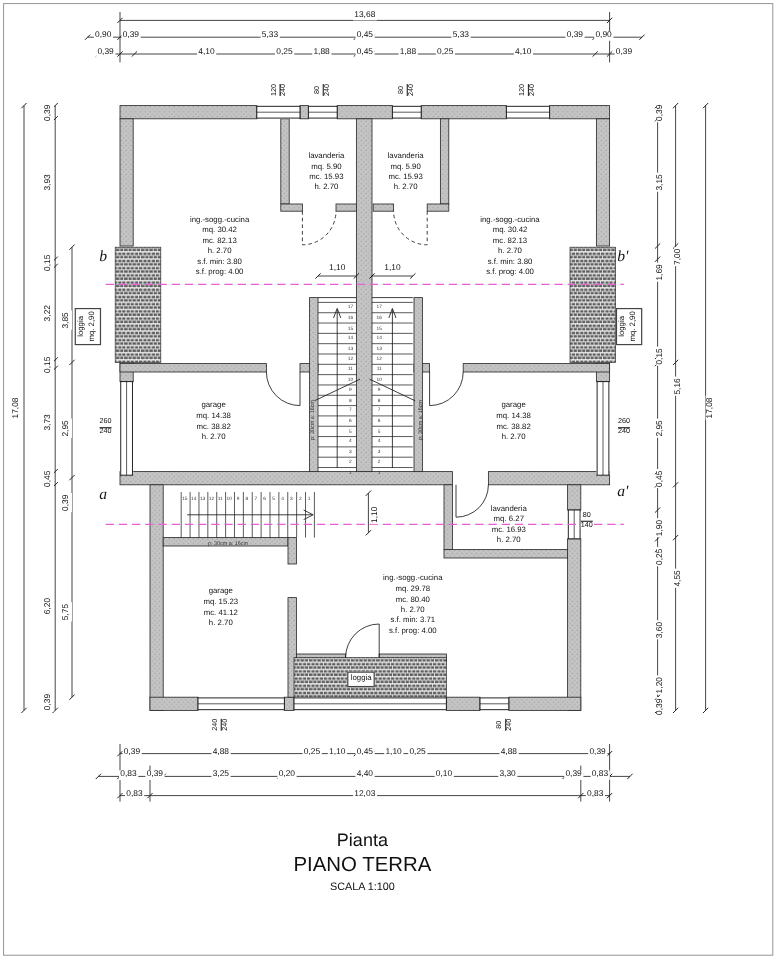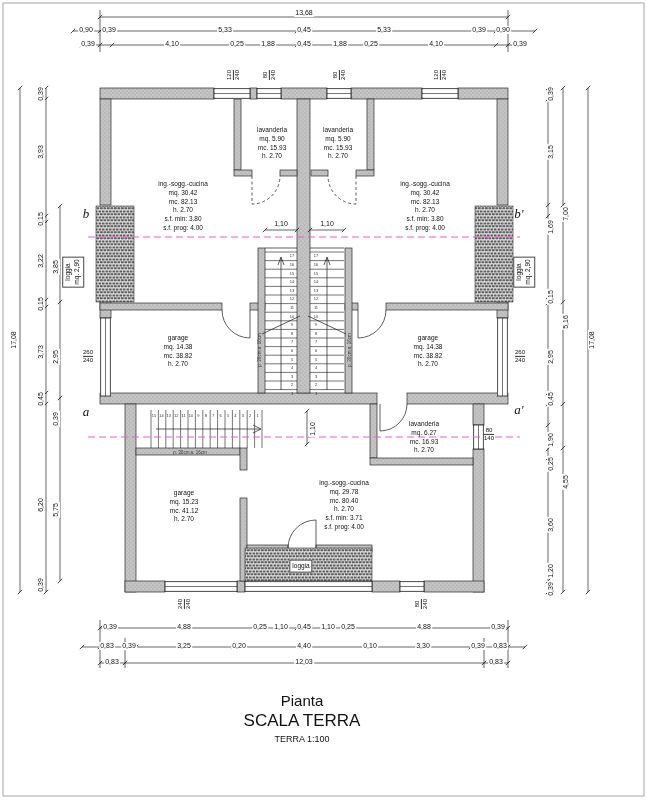--- a/index.html
+++ b/index.html
@@ -830,17 +830,17 @@
       <div class="lbl stepnum" style="left: 250.2px; top: 416px; transform: translate(-50%, -50%);">
         <div>2</div>
       </div>
       <div class="lbl stepnum" style="left: 257.6px; top: 416px; transform: translate(-50%, -50%);">
         <div>1</div>
       </div>
     </div>
 
 <div class="title-block">
   <div class="t1">Pianta</div>
-  <div class="t2">SCALA TERRA</div>
-  <div class="t3">TERRA 1:100</div>
+  <div class="t2">PIANO TERRA</div>
+  <div class="t3">SCALA 1:100</div>
 </div>
 
 </div>
 
 </body></html>

